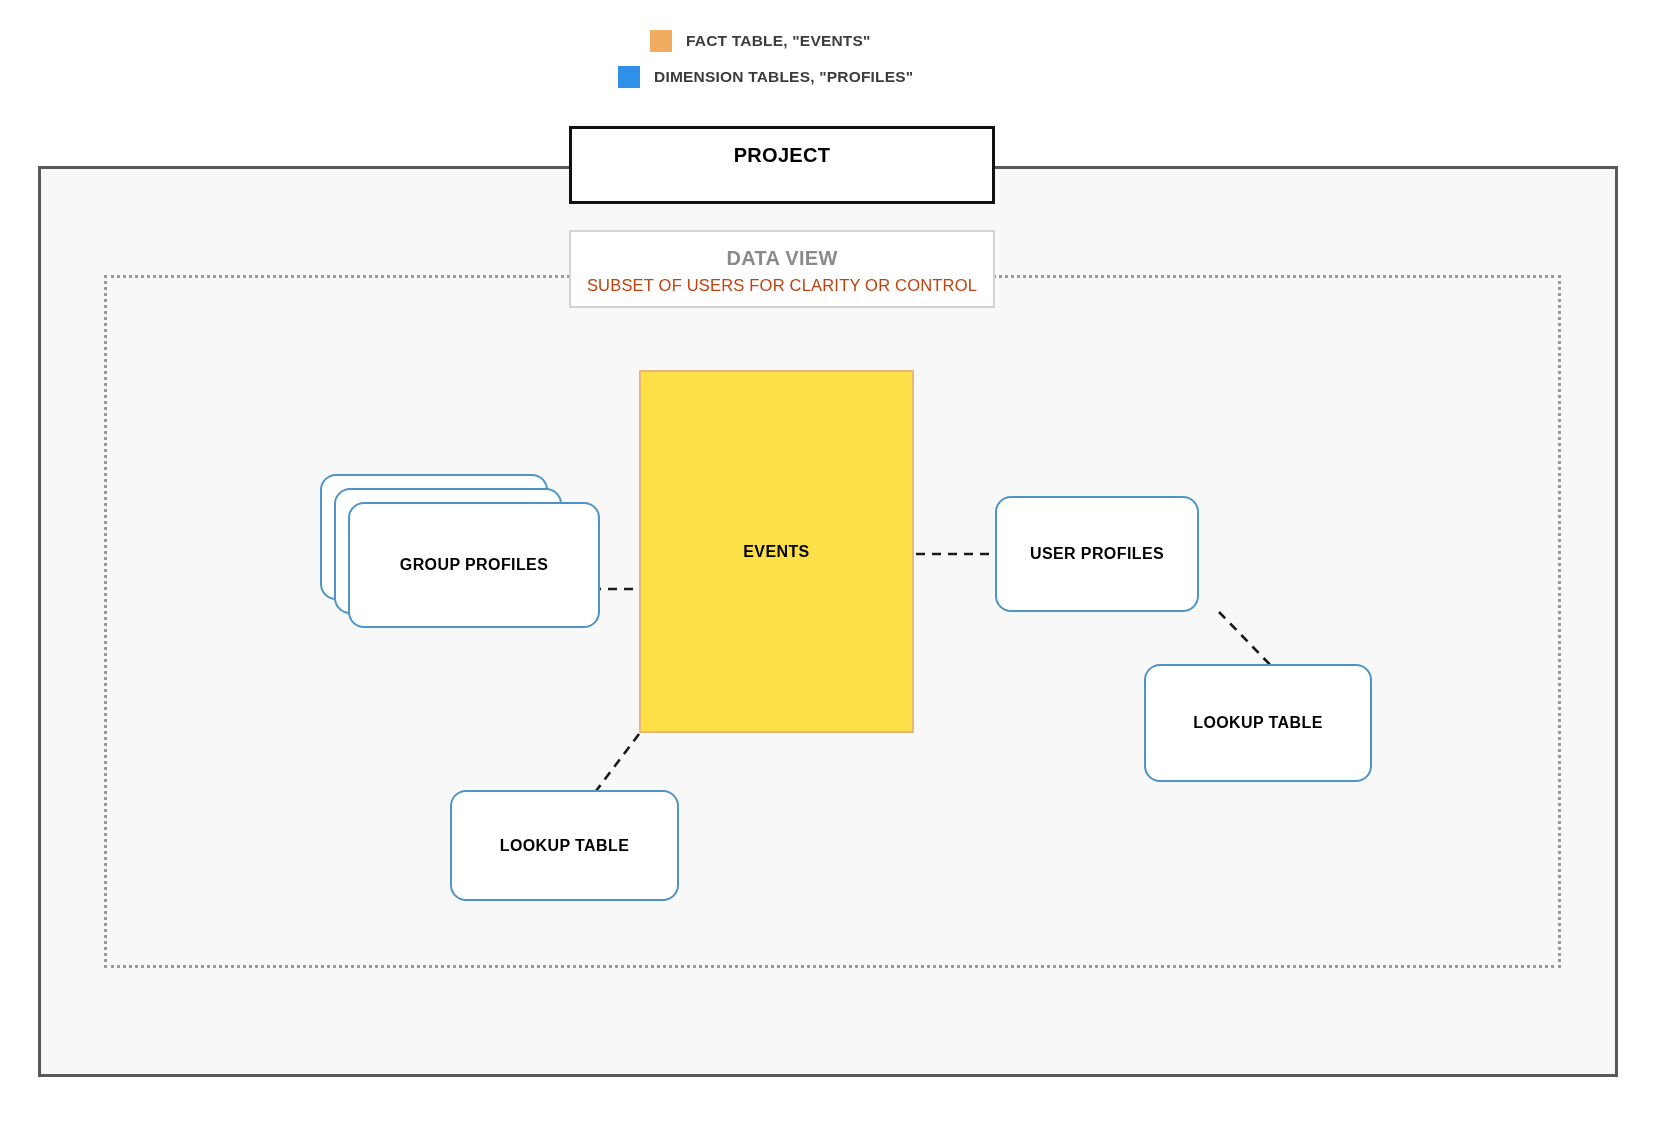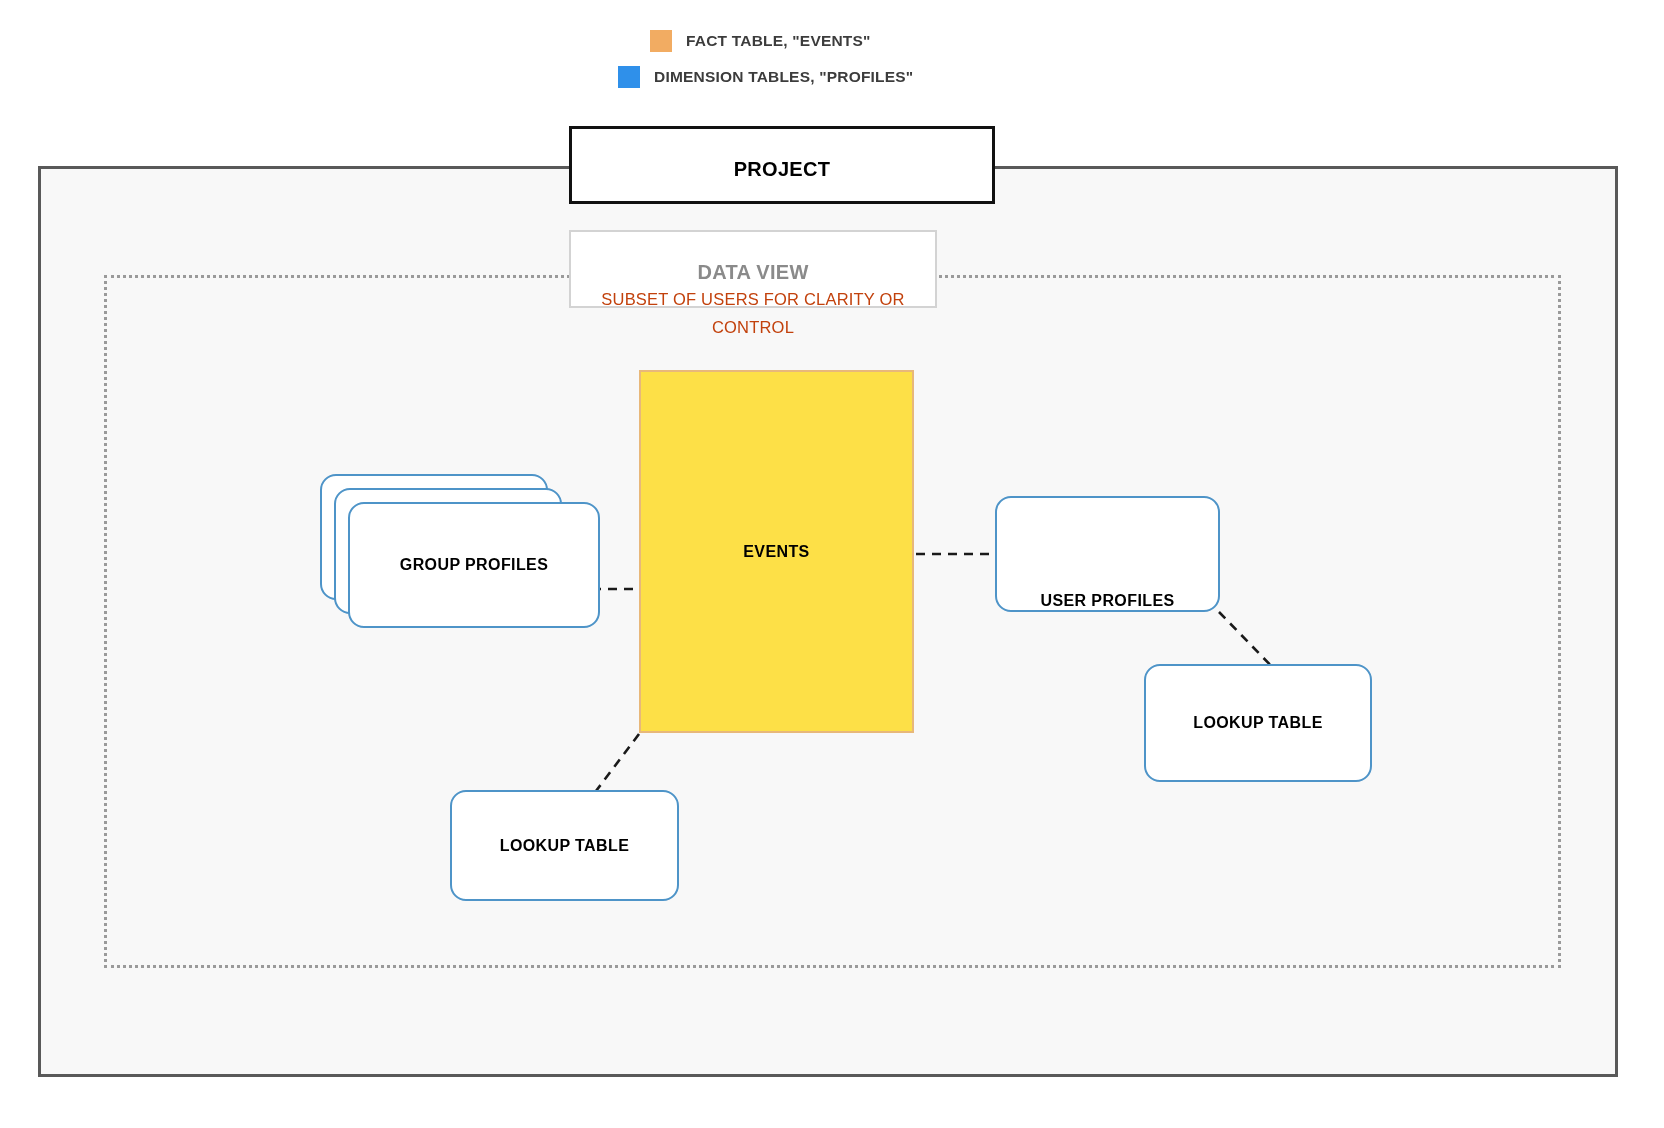--- a/index.html
+++ b/index.html
@@ -69,33 +69,33 @@
     border: 3px dotted #9a9a9a;
     box-sizing: border-box;
   }
 
   
   .header-box {
     position: absolute;
     box-sizing: border-box;
     background: #ffffff;
     text-align: center;
-    padding-top: 27px;
+    padding-top: 13px;
   }
   .box-project {
     left: 569px;
     top: 126px;
     width: 426px;
     height: 78px;
     border: 3px solid #111111;
   }
   .box-dataview {
     left: 569px;
     top: 230px;
-    width: 368px;
+    width: 426px;
     height: 78px;
     border: 2px solid #d3d3d3;
   }
   .hdr-title {
     font-size: 20px;
     font-weight: bold;
     letter-spacing: 0.3px;
     color: #000000;
     line-height: 26px;
   }
@@ -145,21 +145,21 @@
     font-weight: bold;
     color: #000;
     letter-spacing: 0.4px;
     white-space: nowrap;
   }
 
   .stack-back2 { left: 320px; top: 474px; width: 228px; height: 126px; }
   .stack-back1 { left: 334px; top: 488px; width: 228px; height: 126px; }
   .stack-front { left: 348px; top: 502px; width: 252px; height: 126px; }
 
-  .card-user-profiles { left: 995px; top: 496px; width: 225px; height: 116px; align-items: flex-end; }
+  .card-user-profiles { left: 995px; top: 496px; width: 204px; height: 116px; }
   .card-lookup-right  { left: 1144px; top: 664px; width: 228px; height: 118px; }
   .card-lookup-left   { left: 450px; top: 790px; width: 229px; height: 111px; }
 
   
   .conn {
     position: absolute;
     overflow: visible;
     pointer-events: none;
   }
   .conn line {

